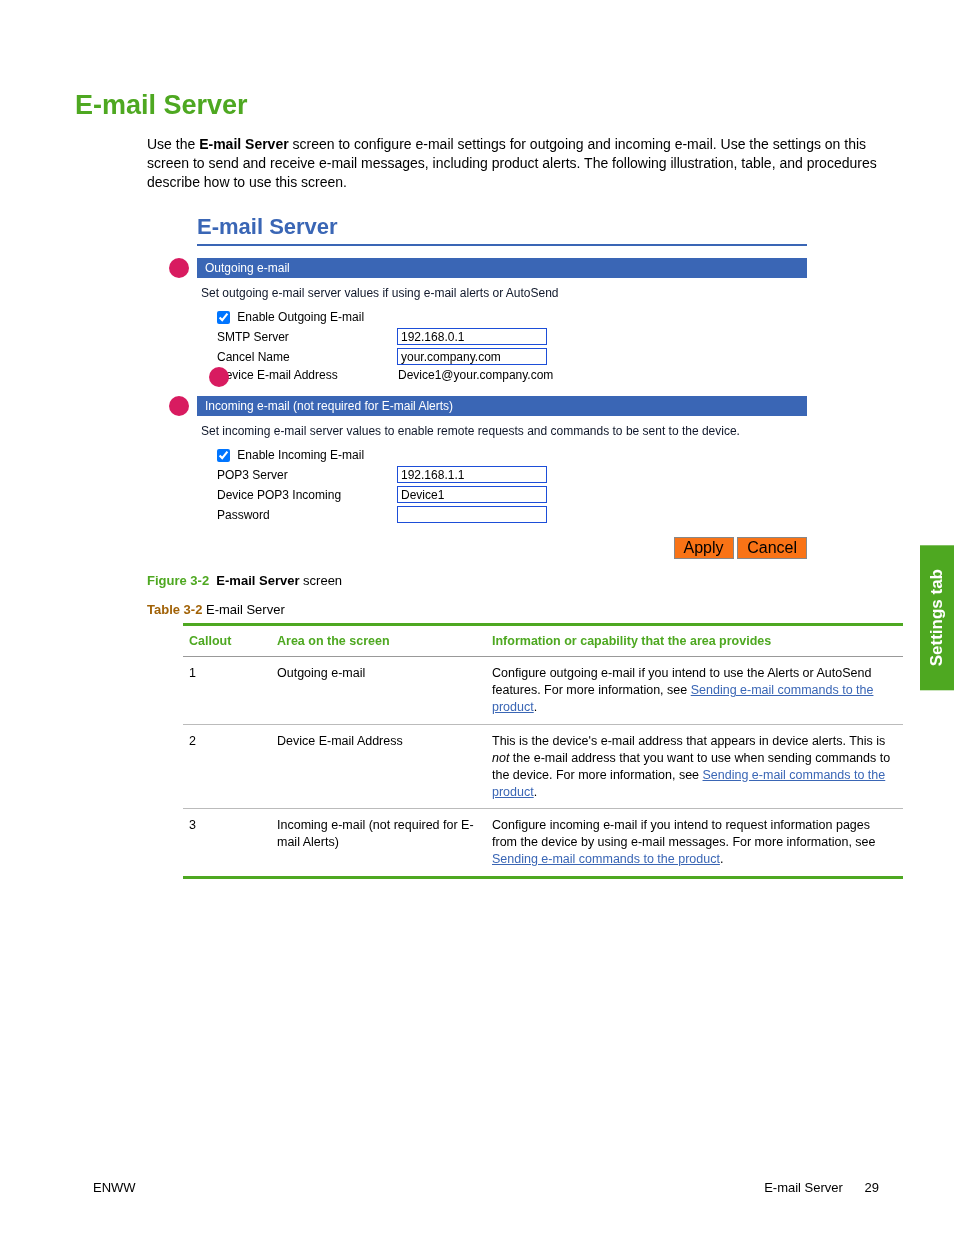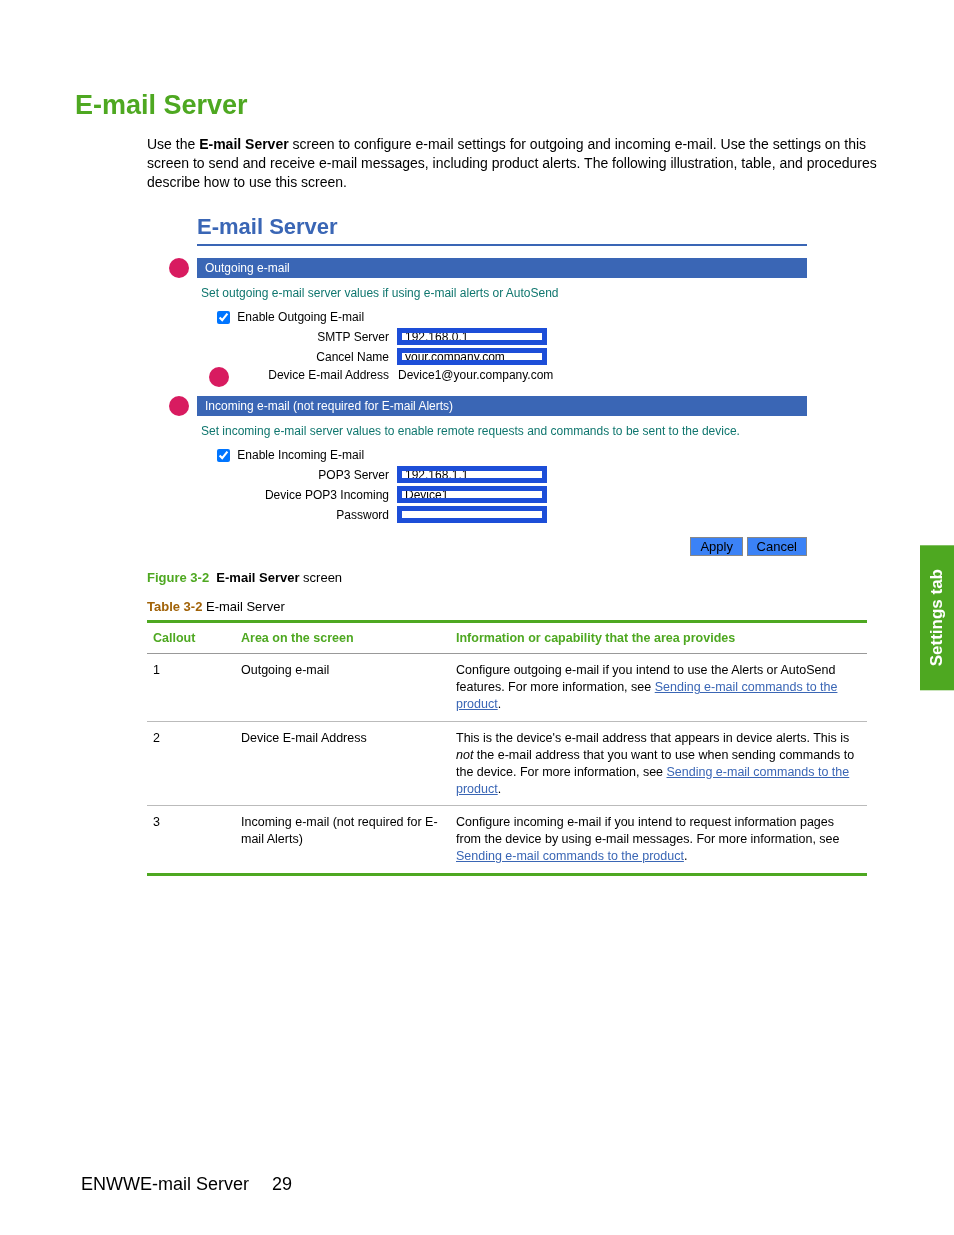--- a/index.html
+++ b/index.html
@@ -50,80 +50,79 @@
   .callout {
     position: absolute;
     width: 20px; height: 20px;
     background: #d81b60;
     border-radius: 50%;
     left: -28px;
     top: 0;
   }
   .ss-body {
     font-size: 12px;
-    color: #0f766e;
+    color: #0f172a;
     margin: 0 0 10px 4px;
   }
   .form-area { margin: 6px 0 14px 20px; font-size: 12px; }
   .cb-row { margin-bottom: 4px; }
   .cb-row input { vertical-align: middle; margin-right: 4px; }
   .form-row {
     display: flex;
     align-items: center;
     margin-bottom: 3px;
     position: relative;
   }
   .form-row .lbl {
     width: 180px;
-    text-align: right;
     padding-right: 8px;
     font-size: 12px;
   }
   .form-row .txt {
-    border: 5px solid #1d4ed8;
+    border: 1px solid #1d4ed8;
     font-size: 12px;
     padding: 1px 3px;
     width: 150px;
     height: 17px;
     font-family: Arial;
   }
   .form-row .plain { font-size: 12px; padding-left: 1px; }
   .callout-inline {
     position: absolute;
     width: 20px; height: 20px;
     background: #d81b60;
     border-radius: 50%;
     left: -8px;
     top: -1px;
   }
   .buttons {
     text-align: right;
     margin-top: 8px;
   }
   .btn {
-    font-size: 13px;
+    font-size: 16px;
     padding: 1px 9px;
-    background: #3b82f6;
+    background: #f97316;
     border: 1px solid #888;
     cursor: pointer;
     font-family: Arial;
   }
   .fig-caption {
     margin: 14px 0 14px 72px;
     font-size: 13px;
   }
   .fig-caption .fignum { color: #4ea821; font-weight: bold; }
   .fig-caption b { font-weight: bold; }
   .tbl-caption {
     margin: 0 0 6px 72px;
     font-size: 13px;
   }
   .tbl-caption .tblnum { color: #a16207; font-weight: bold; }
   table.doctable {
-    margin-left: 72px;
+    margin-left: 108px;
     width: 720px;
     border-collapse: collapse;
     font-size: 12.5px;
   }
   table.doctable thead tr {
     border-top: 3px solid #4ea821;
     border-bottom: 1px solid #999;
   }
   table.doctable th {
     color: #4ea821;
@@ -151,24 +150,25 @@
     color: #fff;
     font-weight: bold;
     font-size: 17px;
     writing-mode: vertical-rl;
     transform: rotate(180deg);
     padding: 24px 7px;
   }
   .footer {
     position: absolute;
     bottom: 40px;
-    left: 81px;
+    left: 93px;
     right: 75px;
     display: flex;
-    font-size: 18px;
+    justify-content: space-between;
+    font-size: 13px;
   }
   .footer .right { }
   .footer .pnum { margin-left: 18px; }
 </style>
 </head>
 <body>
 
 <div class="page">
   <h1 class="green-heading">E-mail Server</h1>
 

